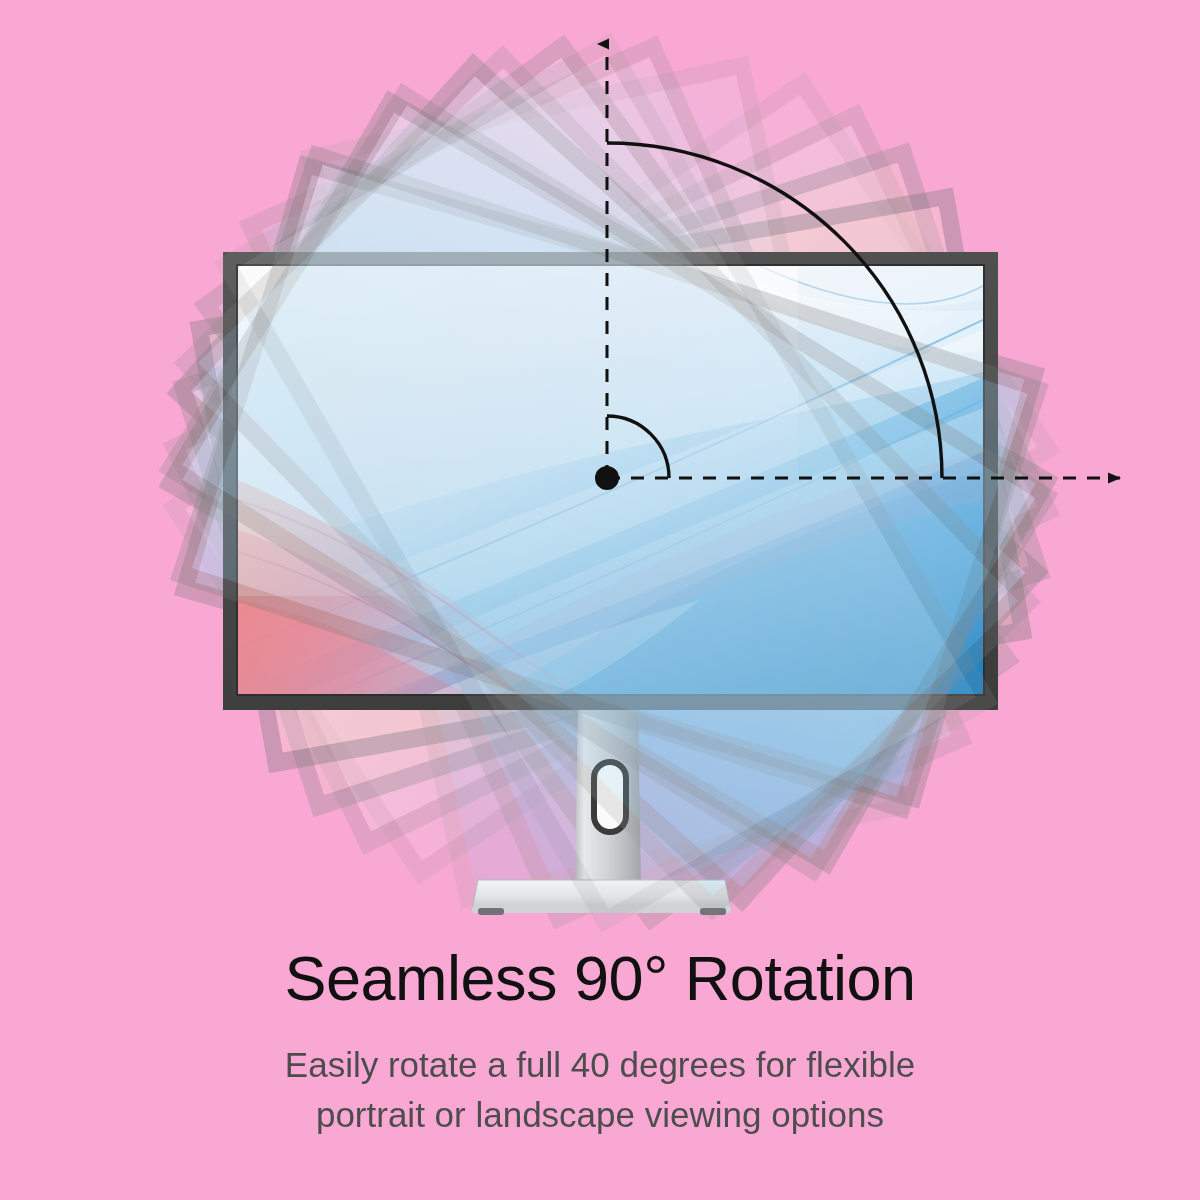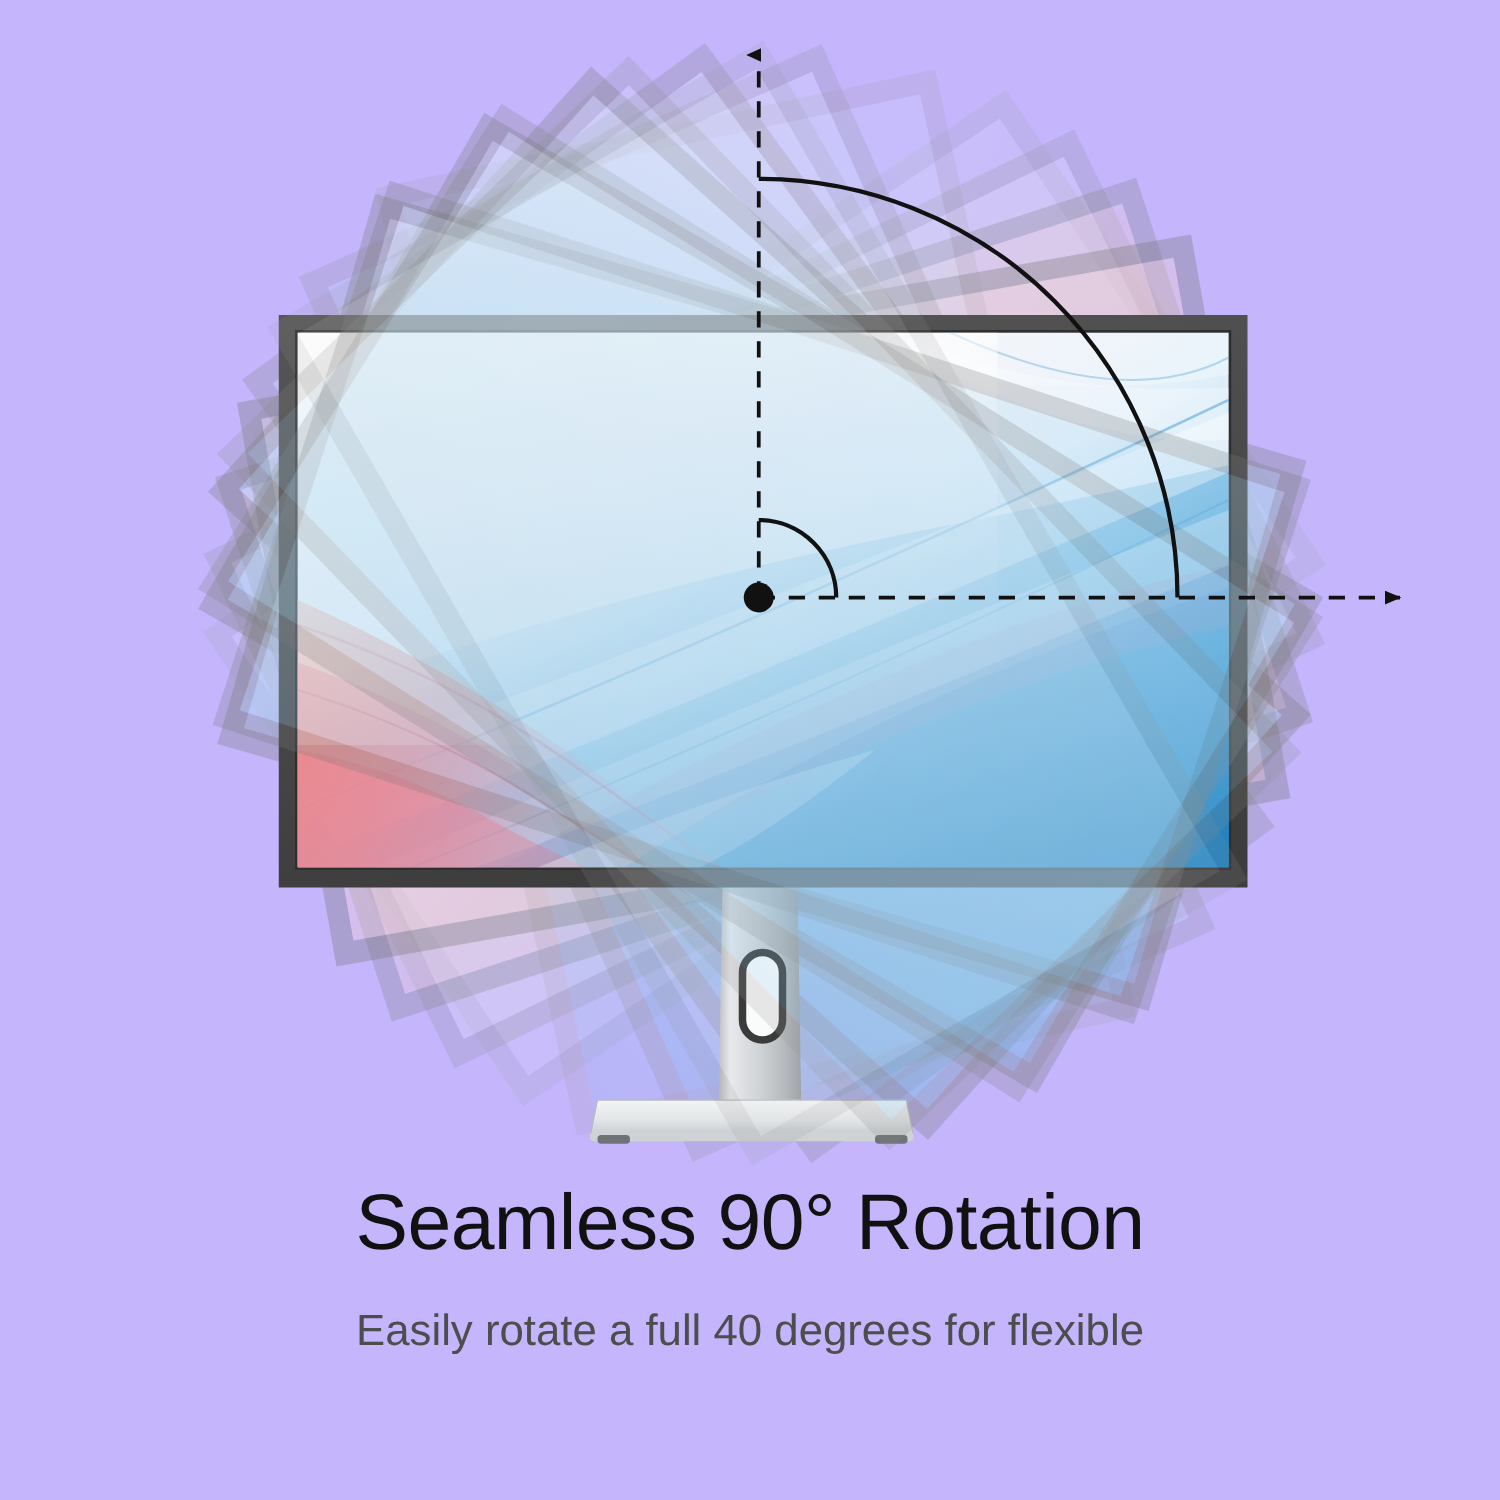--- a/index.html
+++ b/index.html
@@ -12,21 +12,21 @@
     width: 1200px;
     height: 1200px;
     font-family: "Liberation Sans", sans-serif;
     overflow: hidden;
     position: relative;
   }
   #stage {
     position: relative;
     width: 1200px;
     height: 1200px;
-    background: #c4b5fd;
+    background: #f9a8d4;
   }
   #hero {
     position: absolute;
     left: 0;
     top: 0;
     width: 1200px;
     height: 940px;
   }
   #caption {
     position: absolute;
@@ -278,16 +278,17 @@
 
         <circle cx="607" cy="478" r="12" fill="#111111"></circle>
       </g>
     </svg>
   </div>
 
   <div id="caption">
     <h1 class="headline">Seamless 90° Rotation</h1>
     <div class="sub-wrap">
       <p class="subline">Easily rotate a full 40 degrees for flexible</p>
+      <p class="subline">portrait or landscape viewing options</p>
     </div>
   </div>
 
 </div>
 
 </body></html>

